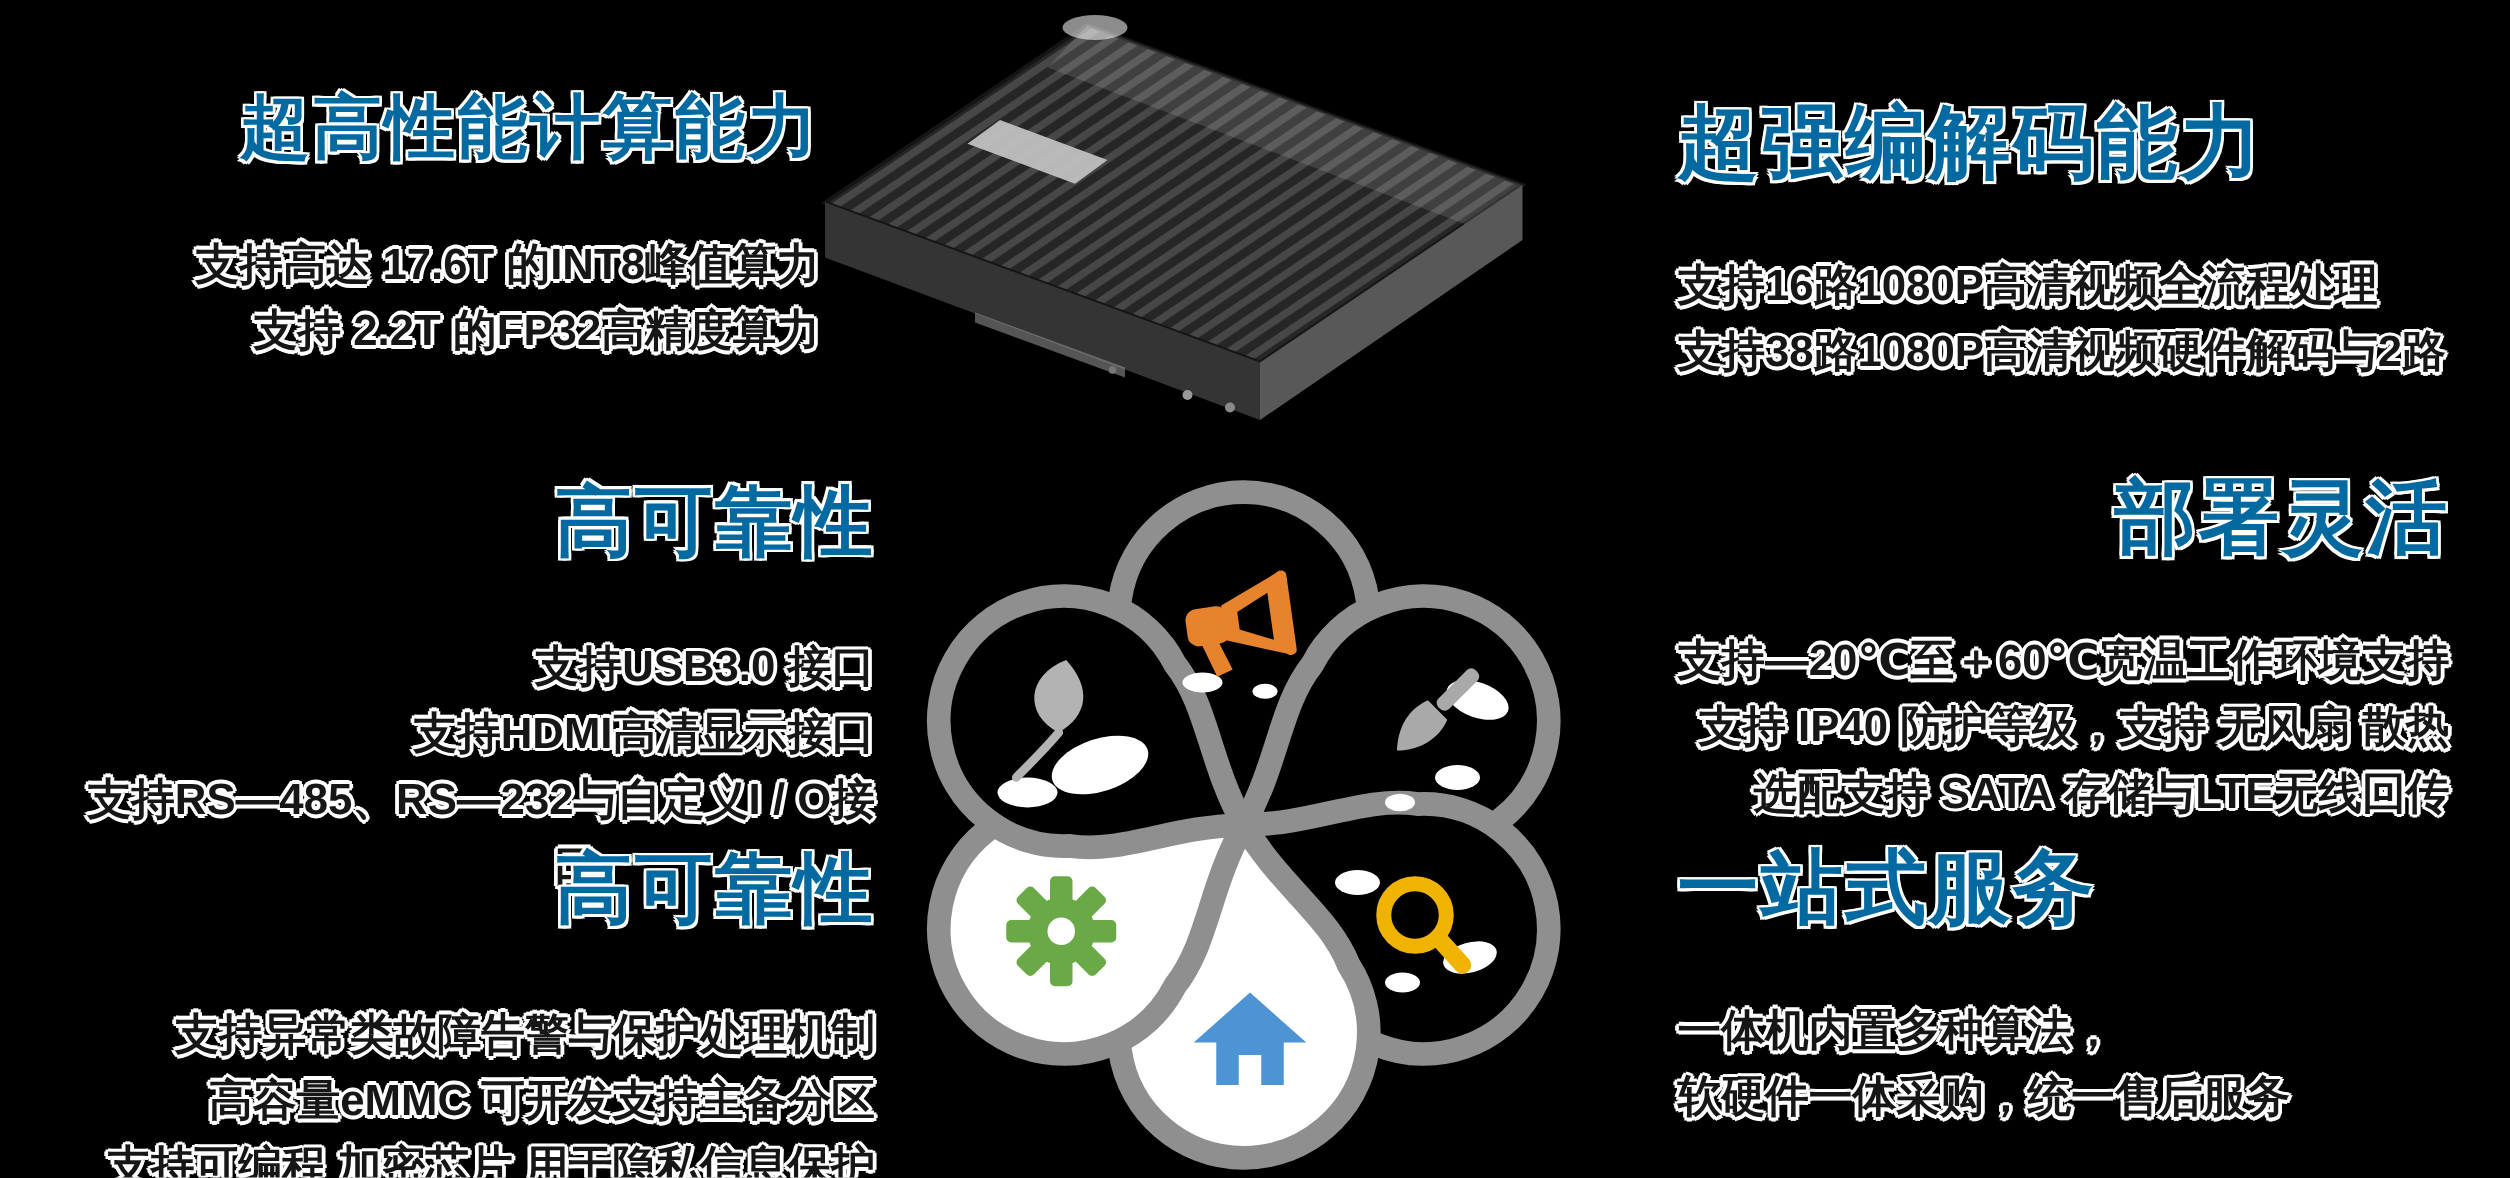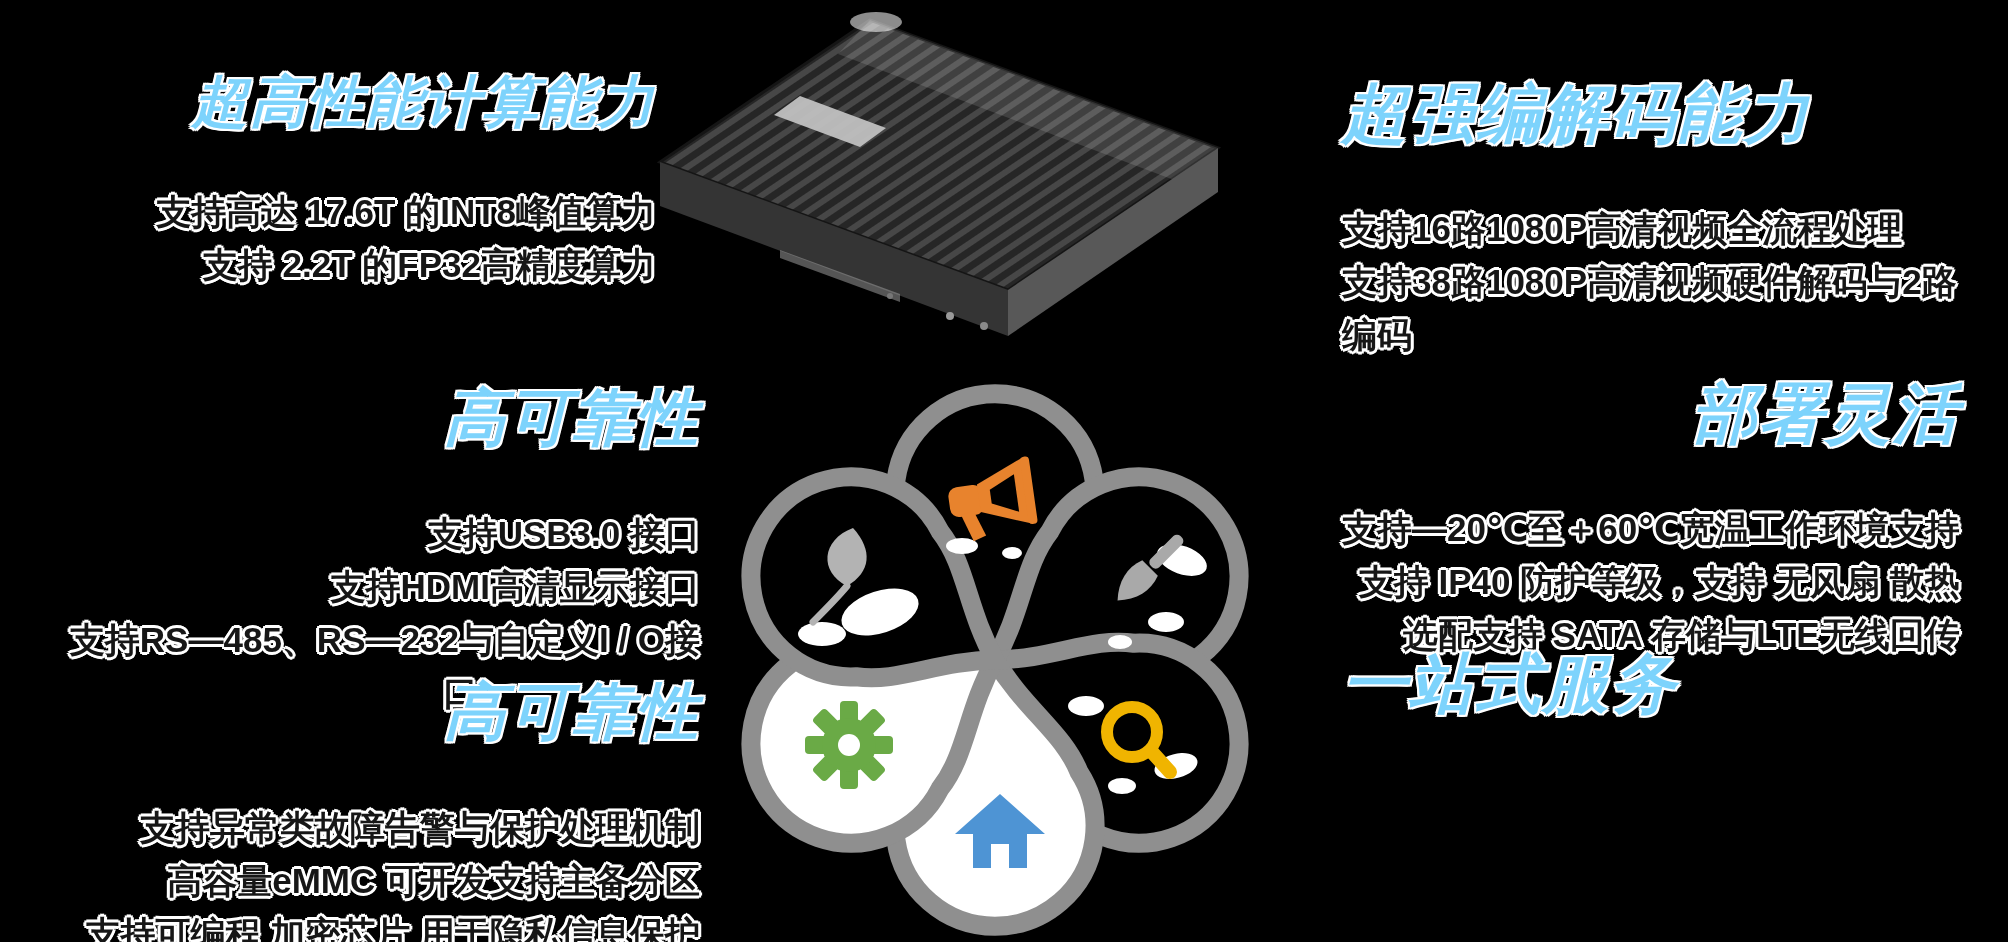--- a/index.html
+++ b/index.html
@@ -1,45 +1,44 @@
 <!DOCTYPE html>
 <html><head>
 <meta charset="utf-8">
 <style>
   html,body{margin:0;padding:0;background:#000;}
   body{position:relative;width:2008px;height:942px;overflow:hidden;
        font-family:"Liberation Sans","DejaVu Sans",sans-serif;}
   .sec{position:absolute;}
   .title{
-    font-weight:bold;color:#7dd3fc;letter-spacing:2px;white-space:nowrap;
+    font-weight:bold;color:#0369a1;letter-spacing:2px;white-space:nowrap;
     text-shadow:-2px -2px 0 #fff,0 -2px 0 #fff,2px -2px 0 #fff,
                 -2px 0 0 #fff,2px 0 0 #fff,
                 -2px 2px 0 #fff,0 2px 0 #fff,2px 2px 0 #fff;
-    font-style:italic;
   }
   .line{
     font-size:35px;font-weight:700;color:#161616;line-height:53px;white-space:nowrap;
     text-shadow:-2px -2px 0 #fff,0 -3px 0 #fff,2px -2px 0 #fff,
                 -3px 0 0 #fff,3px 0 0 #fff,
                 -2px 2px 0 #fff,0 3px 0 #fff,2px 2px 0 #fff;
   }
   .lines{margin-top:6px;}
   
   .s-compute{top:20px;right:1352px;text-align:right;}
   .s-compute .title{font-size:56px;line-height:72px;}
   .s-io{top:330px;right:1308px;text-align:right;}
   .s-io .title,.s-reliability .title{font-size:62px;line-height:74px;}
   .s-reliability{top:624px;right:1308px;text-align:right;}
   .pad-wrap{padding-right:222px;}
   
   .s-codec{top:26px;left:1342px;text-align:left;}
   .s-codec .title,.s-deploy .title,.s-service .title{font-size:65px;line-height:68px;}
   .s-codec .lines,.s-deploy .lines,.s-service .lines{margin-top:14px;}
   .s-deploy{top:326px;left:1342px;text-align:right;}
-  .s-service{top:596px;left:1342px;text-align:left;}
+  .s-service{top:622px;left:1342px;text-align:left;}
   .device{position:absolute;left:600px;top:0;width:660px;height:345px;}
   .flower{position:absolute;left:700px;top:370px;width:560px;height:572px;}
 </style>
 </head>
 <body>
 
 <svg class="device" viewBox="600 0 660 345" aria-hidden="true">
   <defs>
     <pattern id="fins" width="13" height="13" patternUnits="userSpaceOnUse" patternTransform="rotate(56)">
       <rect width="13" height="13" fill="#262626"></rect>
@@ -131,21 +130,20 @@
     <div class="line">支持高达 17.6T 的INT8峰值算力</div>
     <div class="line">支持 2.2T 的FP32高精度算力</div>
   </div>
 </section>
 
 <section class="sec s-codec">
   <h2 class="title">超强编解码能力</h2>
   <div class="lines">
     <div class="line">支持16路1080P高清视频全流程处理</div>
     <div class="line">支持38路1080P高清视频硬件解码与2路</div>
-    <div class="line">编码</div>
   </div>
 </section>
 
 <section class="sec s-io">
   <h2 class="title">高可靠性</h2>
   <div class="lines">
     <div class="line">支持USB3.0 接口</div>
     <div class="line">支持HDMI高清显示接口</div>
     <div class="line">支持RS—485、RS—232与自定义I / O接</div>
     <div class="line pad-wrap">口</div>
@@ -165,13 +163,17 @@
   <h2 class="title">高可靠性</h2>
   <div class="lines">
     <div class="line">支持异常类故障告警与保护处理机制</div>
     <div class="line">高容量eMMC 可开发支持主备分区</div>
     <div class="line">支持可编程 加密芯片 用于隐私信息保护</div>
   </div>
 </section>
 
 <section class="sec s-service">
   <h2 class="title">一站式服务</h2>
+  <div class="lines">
+    <div class="line">一体机内置多种算法，</div>
+    <div class="line">软硬件一体采购，统一售后服务</div>
+  </div>
 </section>
 
 </body></html>

